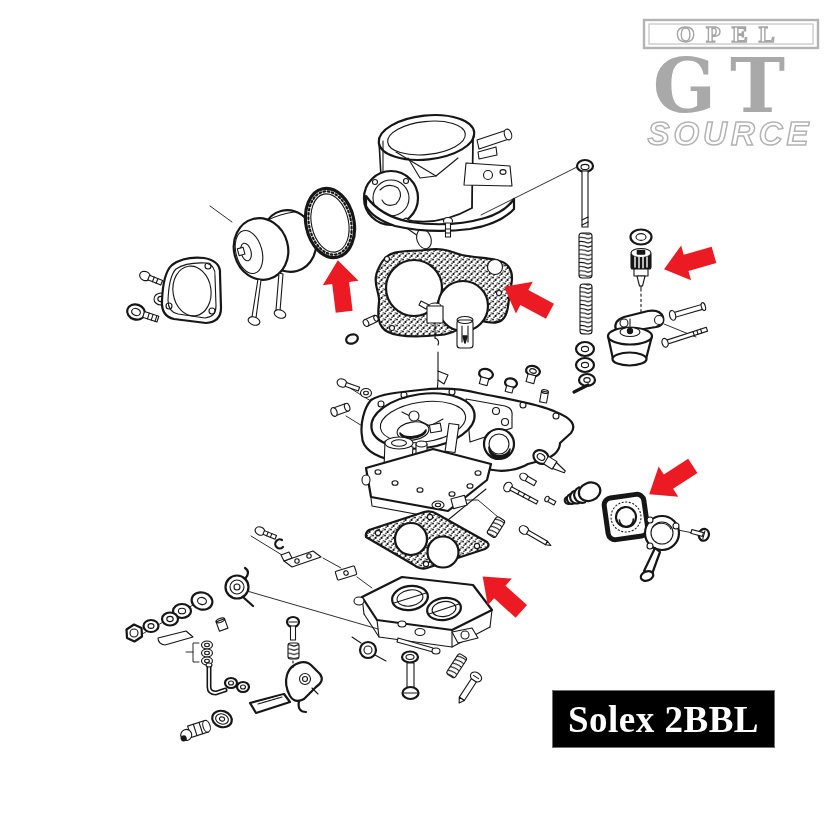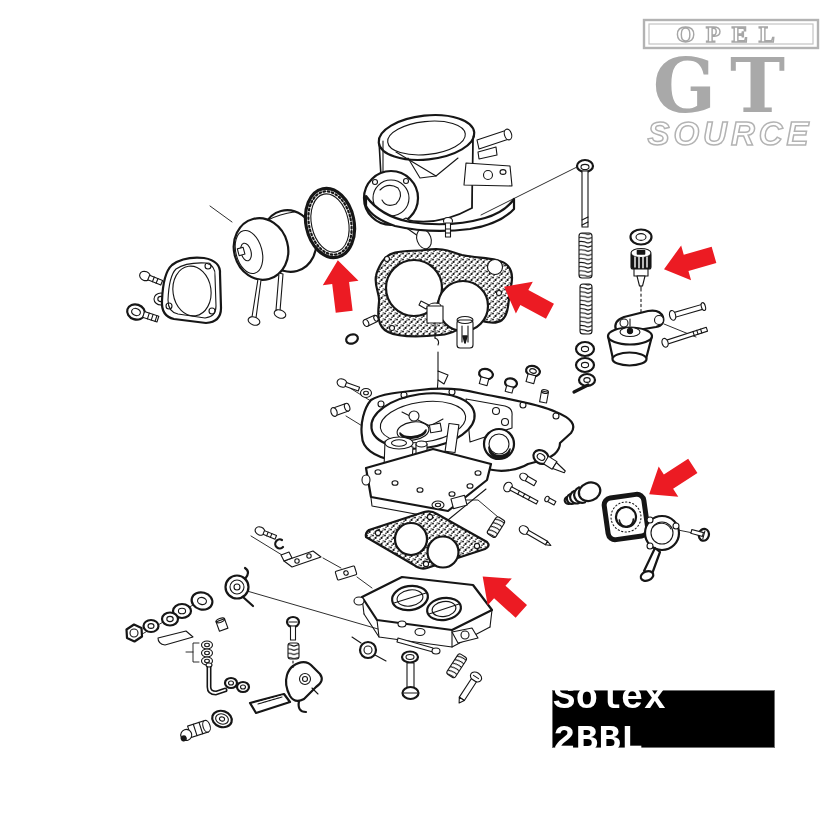--- a/index.html
+++ b/index.html
@@ -20,21 +20,21 @@
   .grain{fill:url(#grain);}
   .coil{fill:url(#coil);}
   
   #caption{
     position:absolute;left:552px;top:690px;width:223px;height:58px;
     background:#000000;border:1px solid #6f6f6f;box-sizing:border-box;
     display:flex;align-items:center;justify-content:center;
   }
   #caption span{
     color:#ffffff;font-weight:bold;font-size:37px;letter-spacing:0.5px;
-    font-family:Liberation Mono, monospace;
+    font-family:Liberation Serif, serif;
   }
   
   .logo-opel{
     font-family:"Liberation Serif", serif;font-weight:bold;font-size:24px;
     letter-spacing:11px;fill:#ffffff;stroke:#a6a6a6;stroke-width:1.4;
   }
   .logo-gt{
     font-family:"DejaVu Serif", serif;font-weight:bold;font-size:74px;
     letter-spacing:14px;fill:#a9a9a9;
   }

